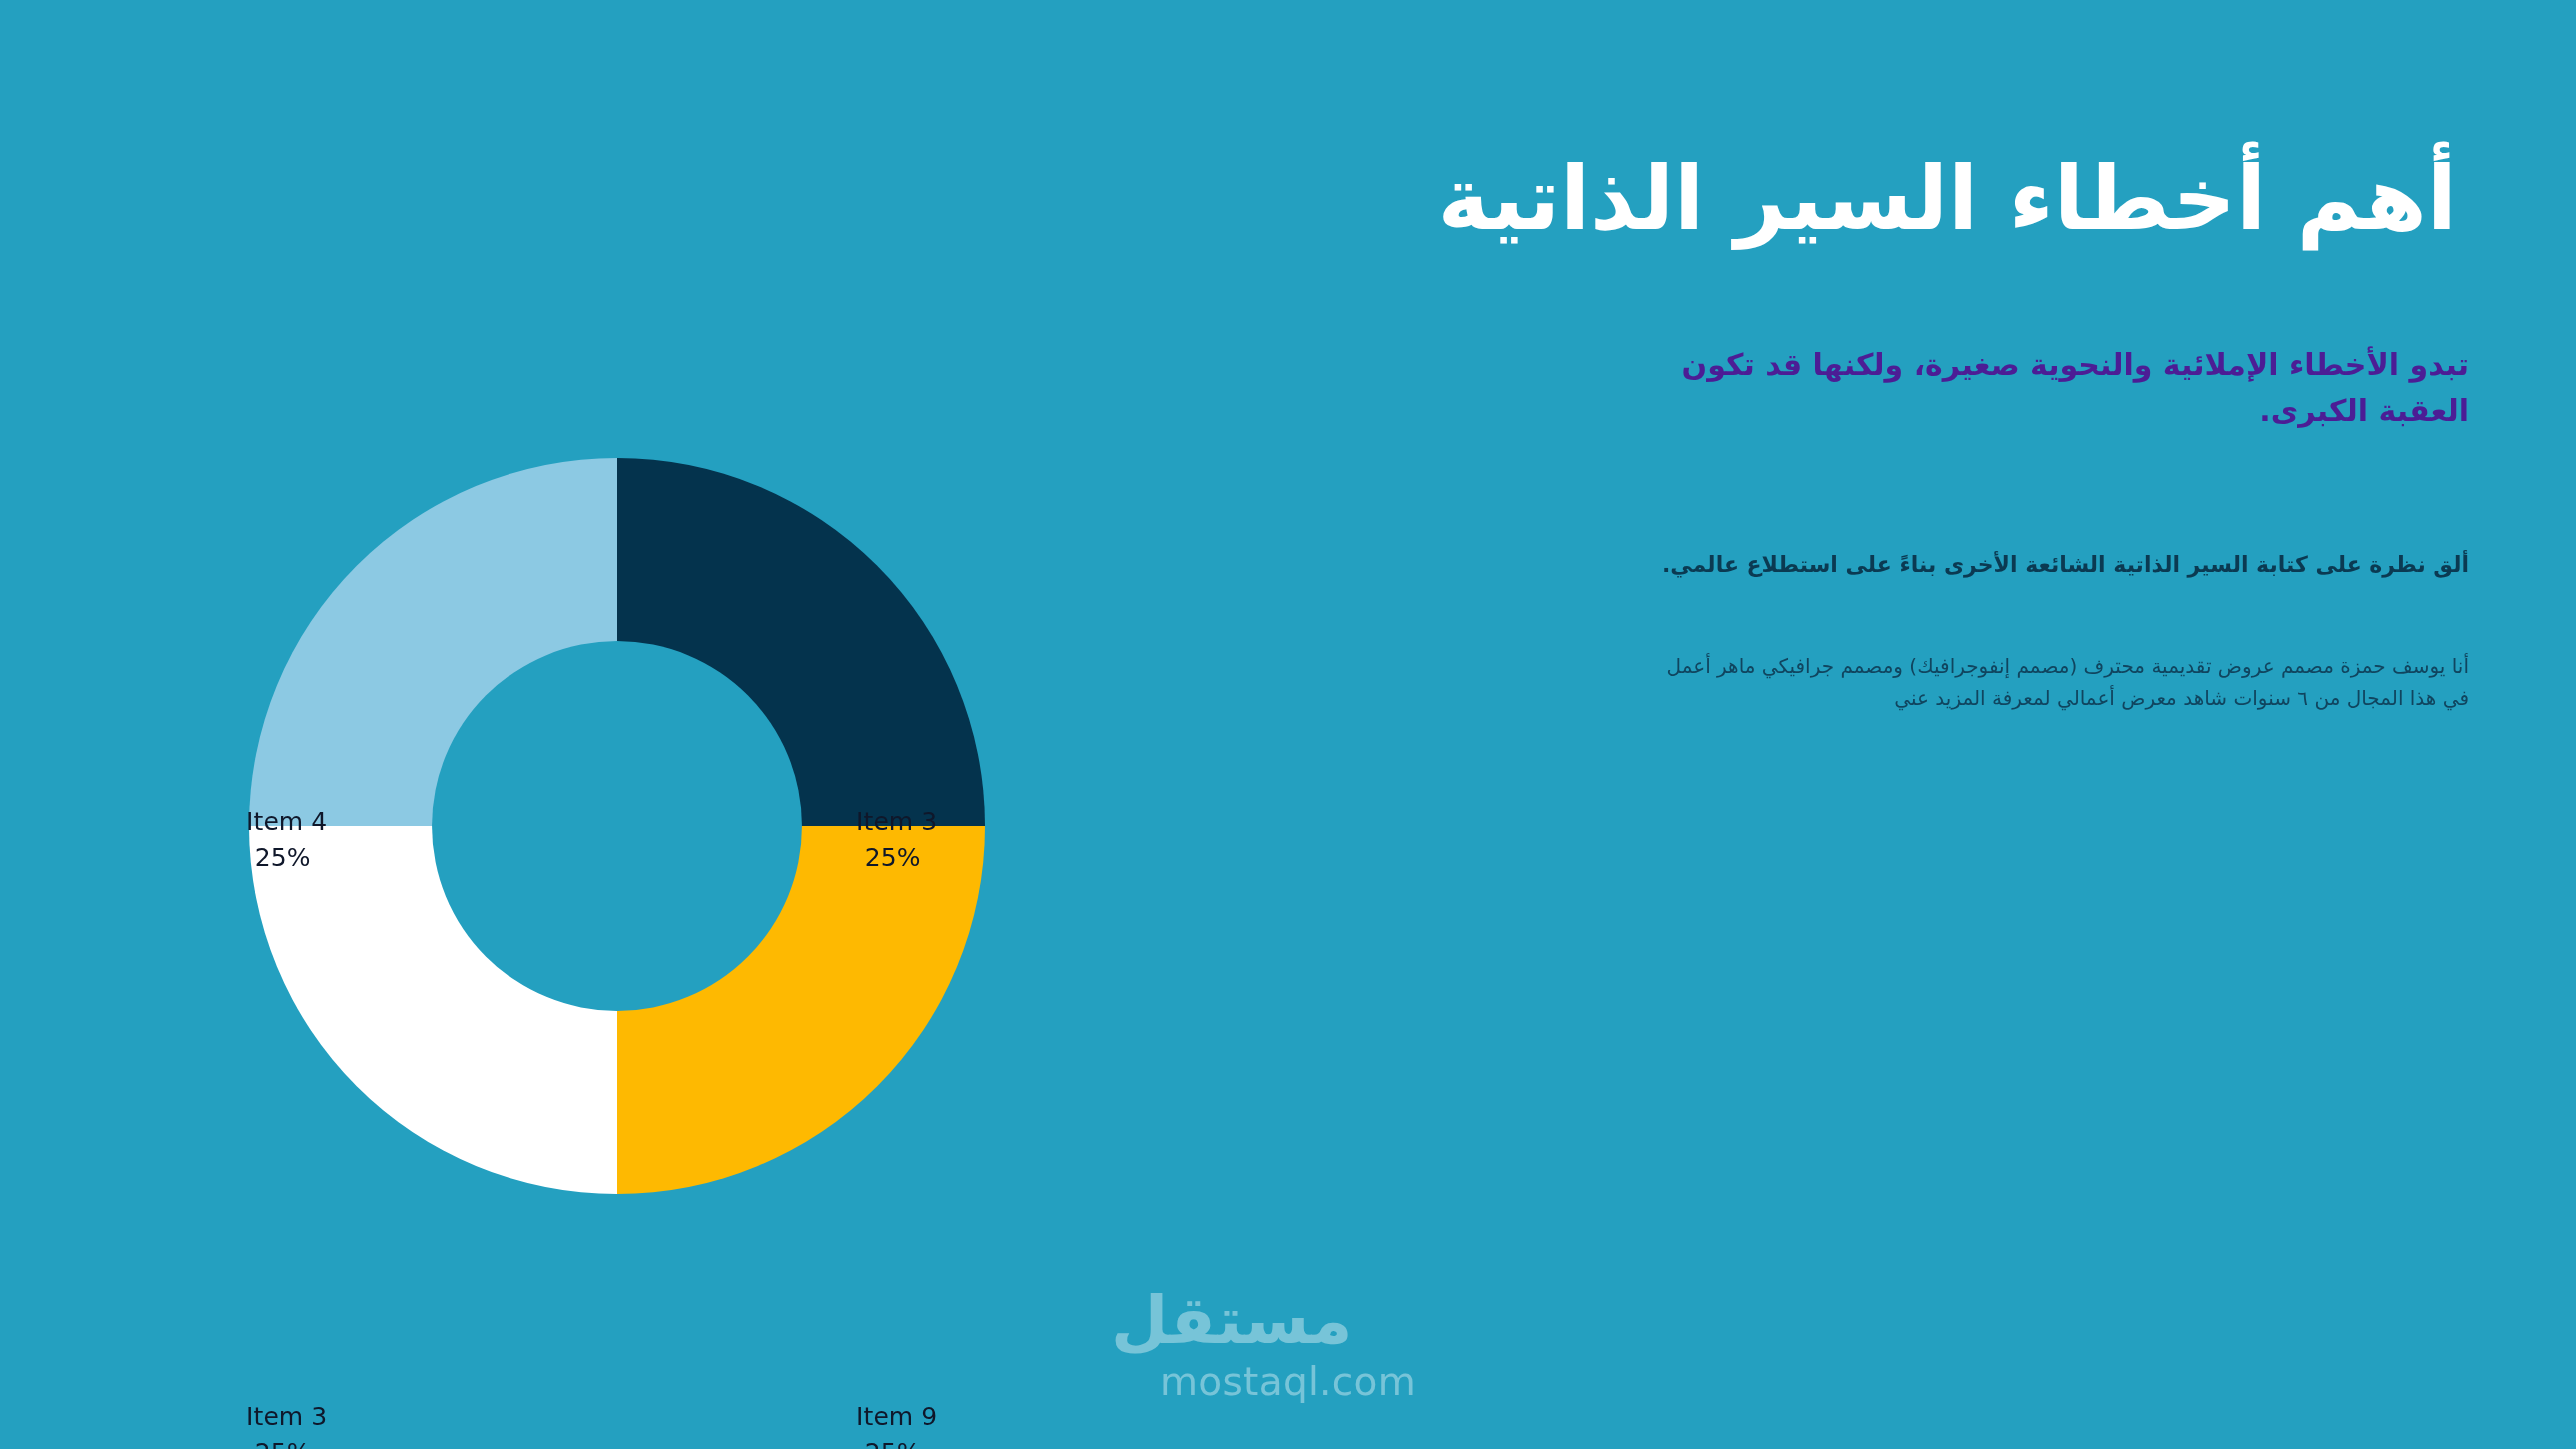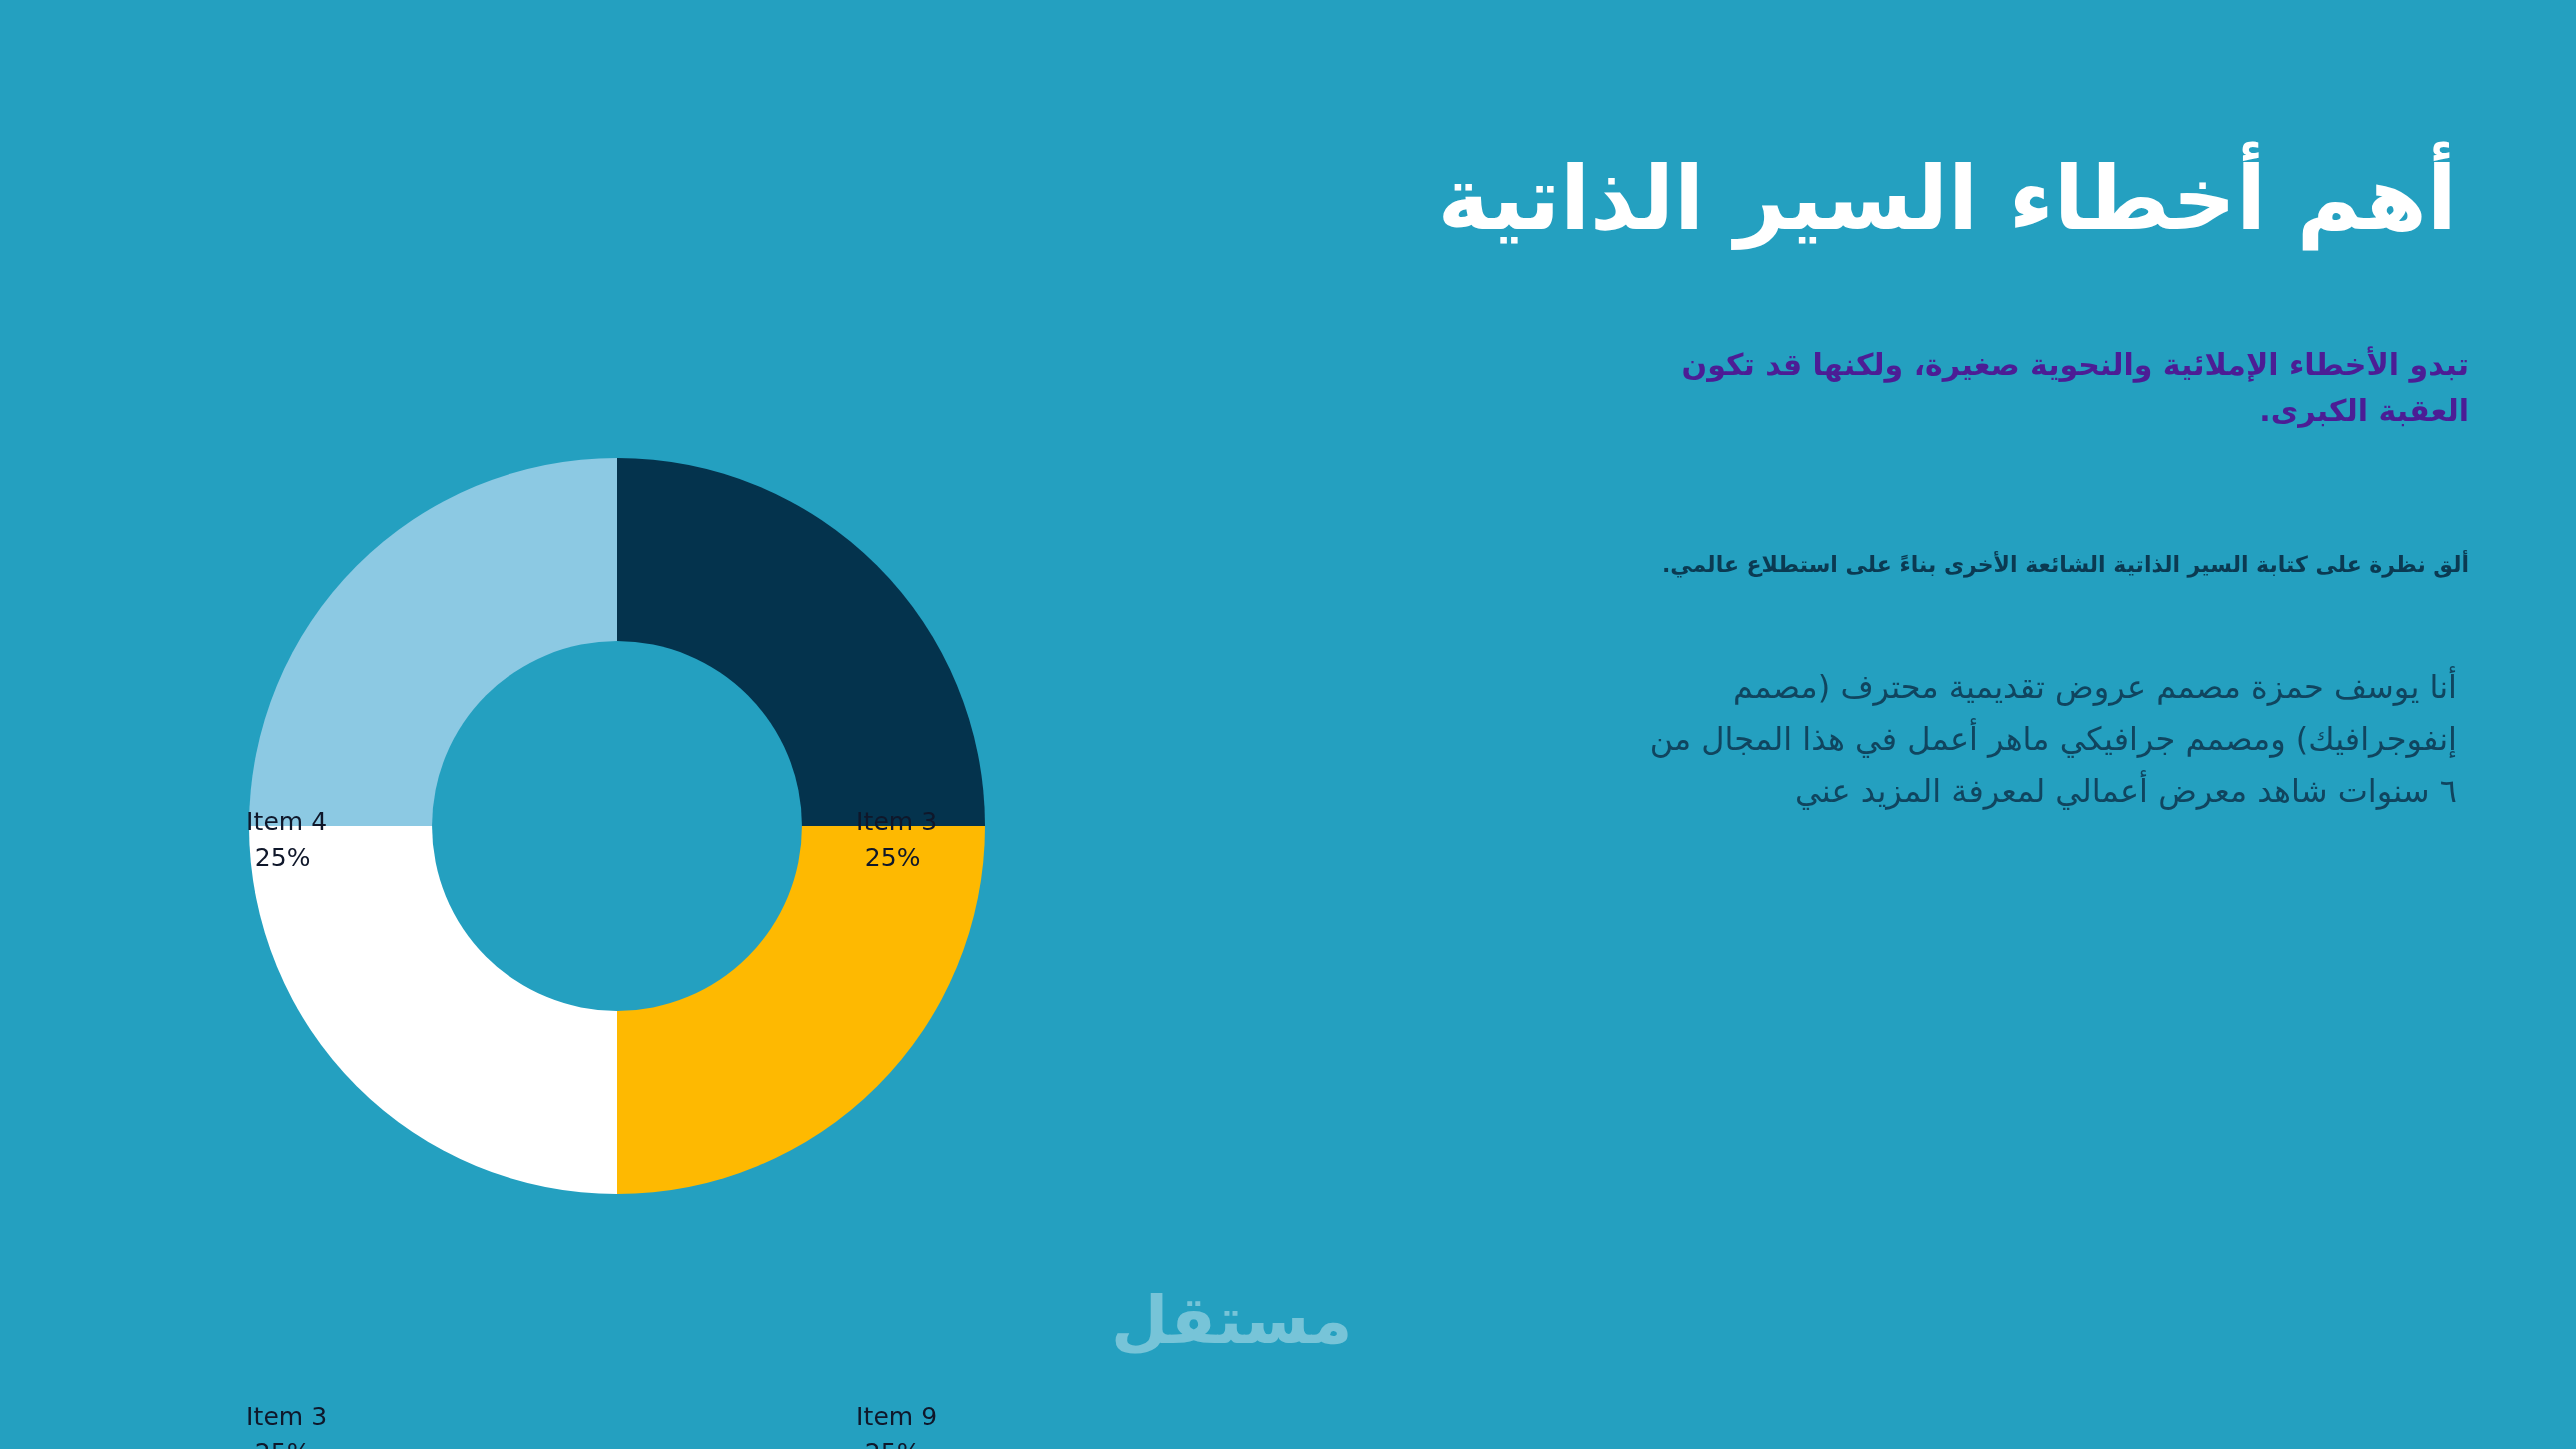--- a/index.html
+++ b/index.html
@@ -98,24 +98,24 @@
     line-height: 1.52;
     font-weight: 700;
     margin: 0;
     padding-top: 114px;
     max-width: 846px;
     margin-left: auto;
   }
 
   #bio-paragraph {
     color: #10455f;
-    font-size: 32px;
+    font-size: 20px;
     line-height: 1.62;
     font-weight: 400;
-    margin: 12px;
+    margin: 0;
     padding-top: 69px;
     max-width: 808px;
     margin-left: auto;
   }
 
   
   #watermark {
     position: absolute;
     left: 1111px;
     top: 1288px;
@@ -187,16 +187,17 @@
 
   <div id="text-col">
     <h1 id="slide-title">أهم أخطاء السير الذاتية</h1>
     <p id="lead-paragraph">تبدو الأخطاء الإملائية والنحوية صغيرة، ولكنها قد تكون العقبة الكبرى.</p>
     <p id="secondary-paragraph">ألق نظرة على كتابة السير الذاتية الشائعة الأخرى بناءً على استطلاع عالمي.</p>
     <p id="bio-paragraph">أنا يوسف حمزة مصمم عروض تقديمية محترف (مصمم إنفوجرافيك) ومصمم جرافيكي ماهر أعمل في هذا المجال من ٦ سنوات شاهد معرض أعمالي لمعرفة المزيد عني</p>
   </div>
 
   <div id="watermark">
     <div id="watermark-mark">مستقل</div>
+    <div id="watermark-url">mostaql.com</div>
   </div>
 
 </div>
 
 
 </body></html>

